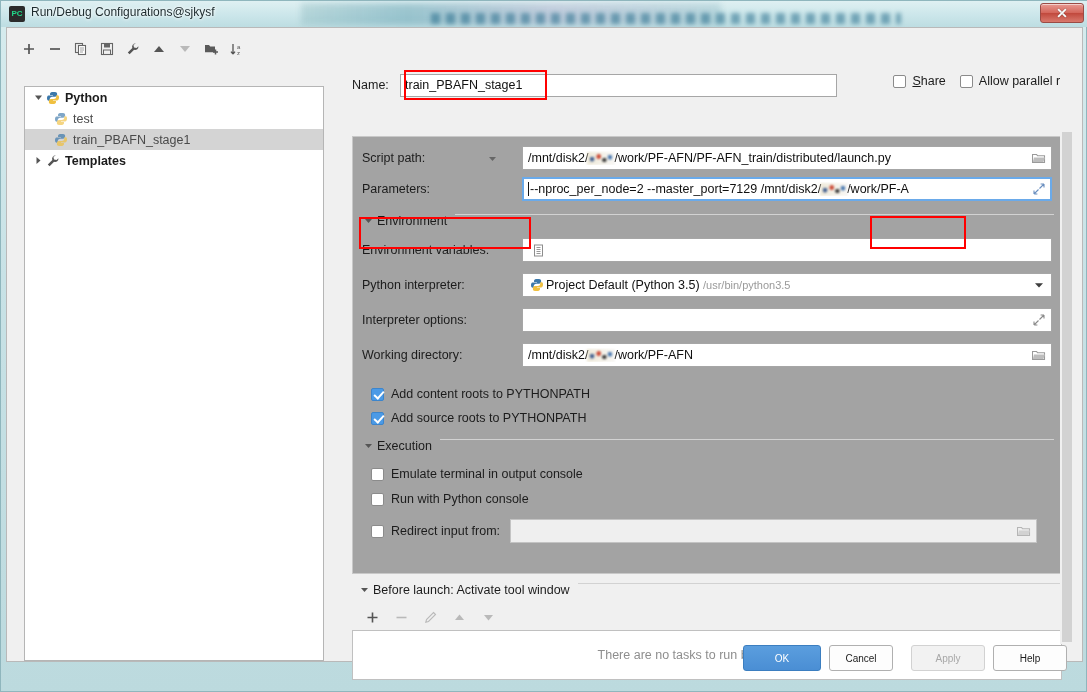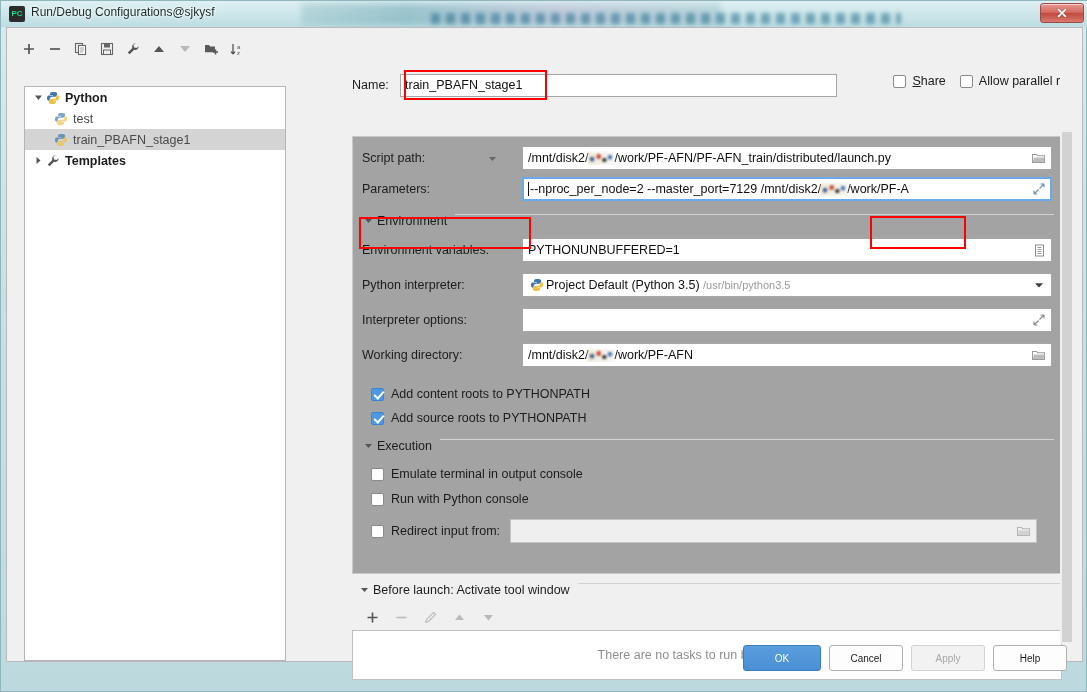--- a/index.html
+++ b/index.html
@@ -101,21 +101,21 @@
     display: flex; align-items: center; justify-content: center;
     cursor: pointer;
     color: #5a5a5a;
   }
   .tb-btn.disabled { opacity: .35; cursor: default; }
   .tb-btn svg { display: block; }
 
   
   #tree-panel {
     position: absolute; left: 17px; top: 58px;
-    width: 262px; height: 575px;
+    width: 300px; height: 575px;
     background: #fff;
     border: 1px solid #b5b5b5;
     overflow: hidden;
   }
   .tree-row {
     height: 21px;
     display: flex; align-items: center;
     padding-left: 6px;
     font-size: 12.5px;
     color: #1c1c1c;
@@ -566,21 +566,20 @@
                 <path d="M1 3h7L4.5 7z" fill="#555"></path>
               </svg>
           </span>
           <span class="sect-title">Environment</span>
           <span class="rule"></span>
         </div>
 
         <div class="frow" style="top:101px; width:692px;">
           <span class="flabel" style="width:160px;">Environment variables:</span>
           <span class="field" style="width:530px;">
-            <span class="txt">PYTHONUNBUFFERED=1</span>
             <span class="icon-btn">
               <svg width="13" height="13" viewBox="0 0 13 13">
                 <rect x="2.5" y="1" width="8" height="11" fill="none" stroke="#8d8d8d" stroke-width="1"></rect>
                 <path d="M4.5 3.5h4M4.5 5.5h4M4.5 7.5h4M4.5 9.5h4" stroke="#8d8d8d" stroke-width=".9"></path>
               </svg>
             </span>
           </span>
         </div>
 
         <div class="frow" style="top:136px; width:692px;">
@@ -716,18 +715,18 @@
       </div>
     </div>
 
     <div id="vscroll">
       <div id="vthumb"></div>
     </div>
   </div>
 
   <div id="btnbar">
     <div class="btn primary" style="left:737px; width:78px;">OK</div>
-    <div class="btn" style="left:823px; width:74px;">Cancel</div>
+    <div class="btn" style="left:823px; width:64px;">Cancel</div>
     <div class="btn disabled" style="left:905px; width:74px;">Apply</div>
     <div class="btn" style="left:987px; width:74px;">Help</div>
   </div>
 
 </div>
 
 </body></html>

